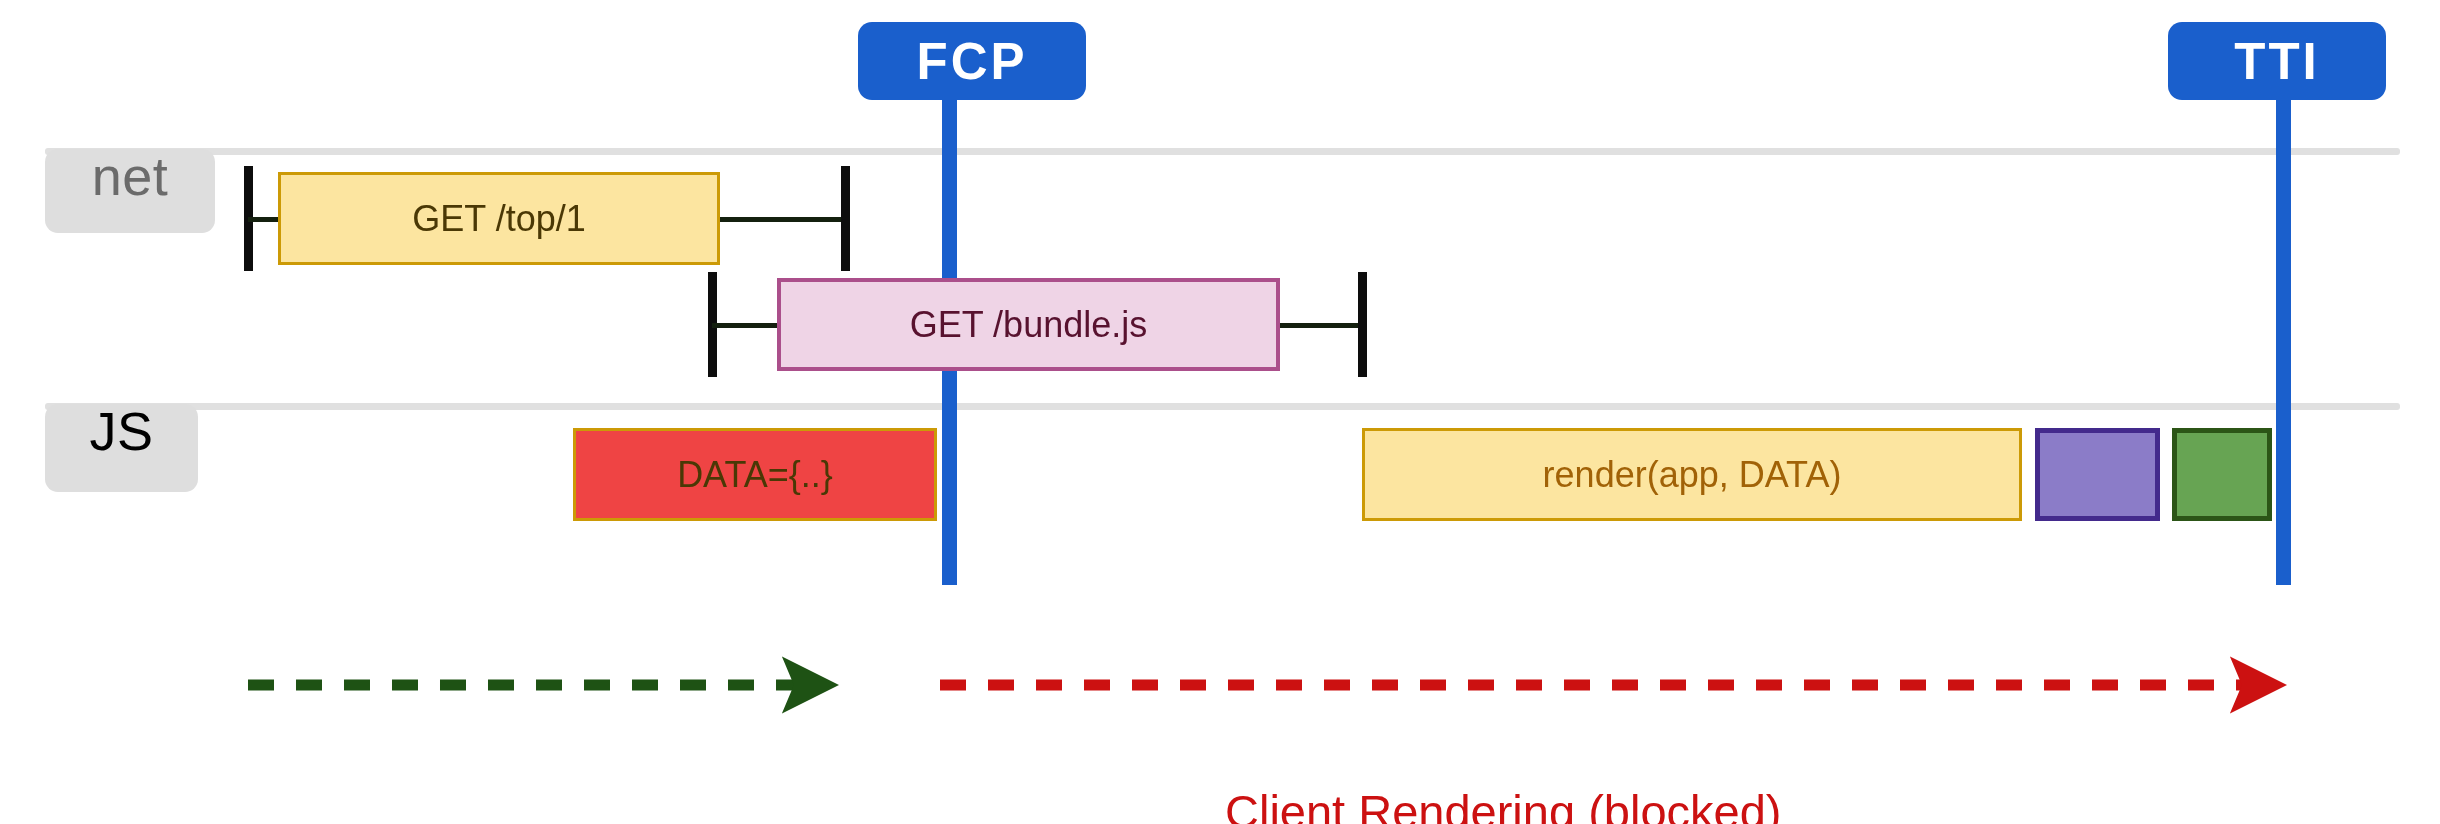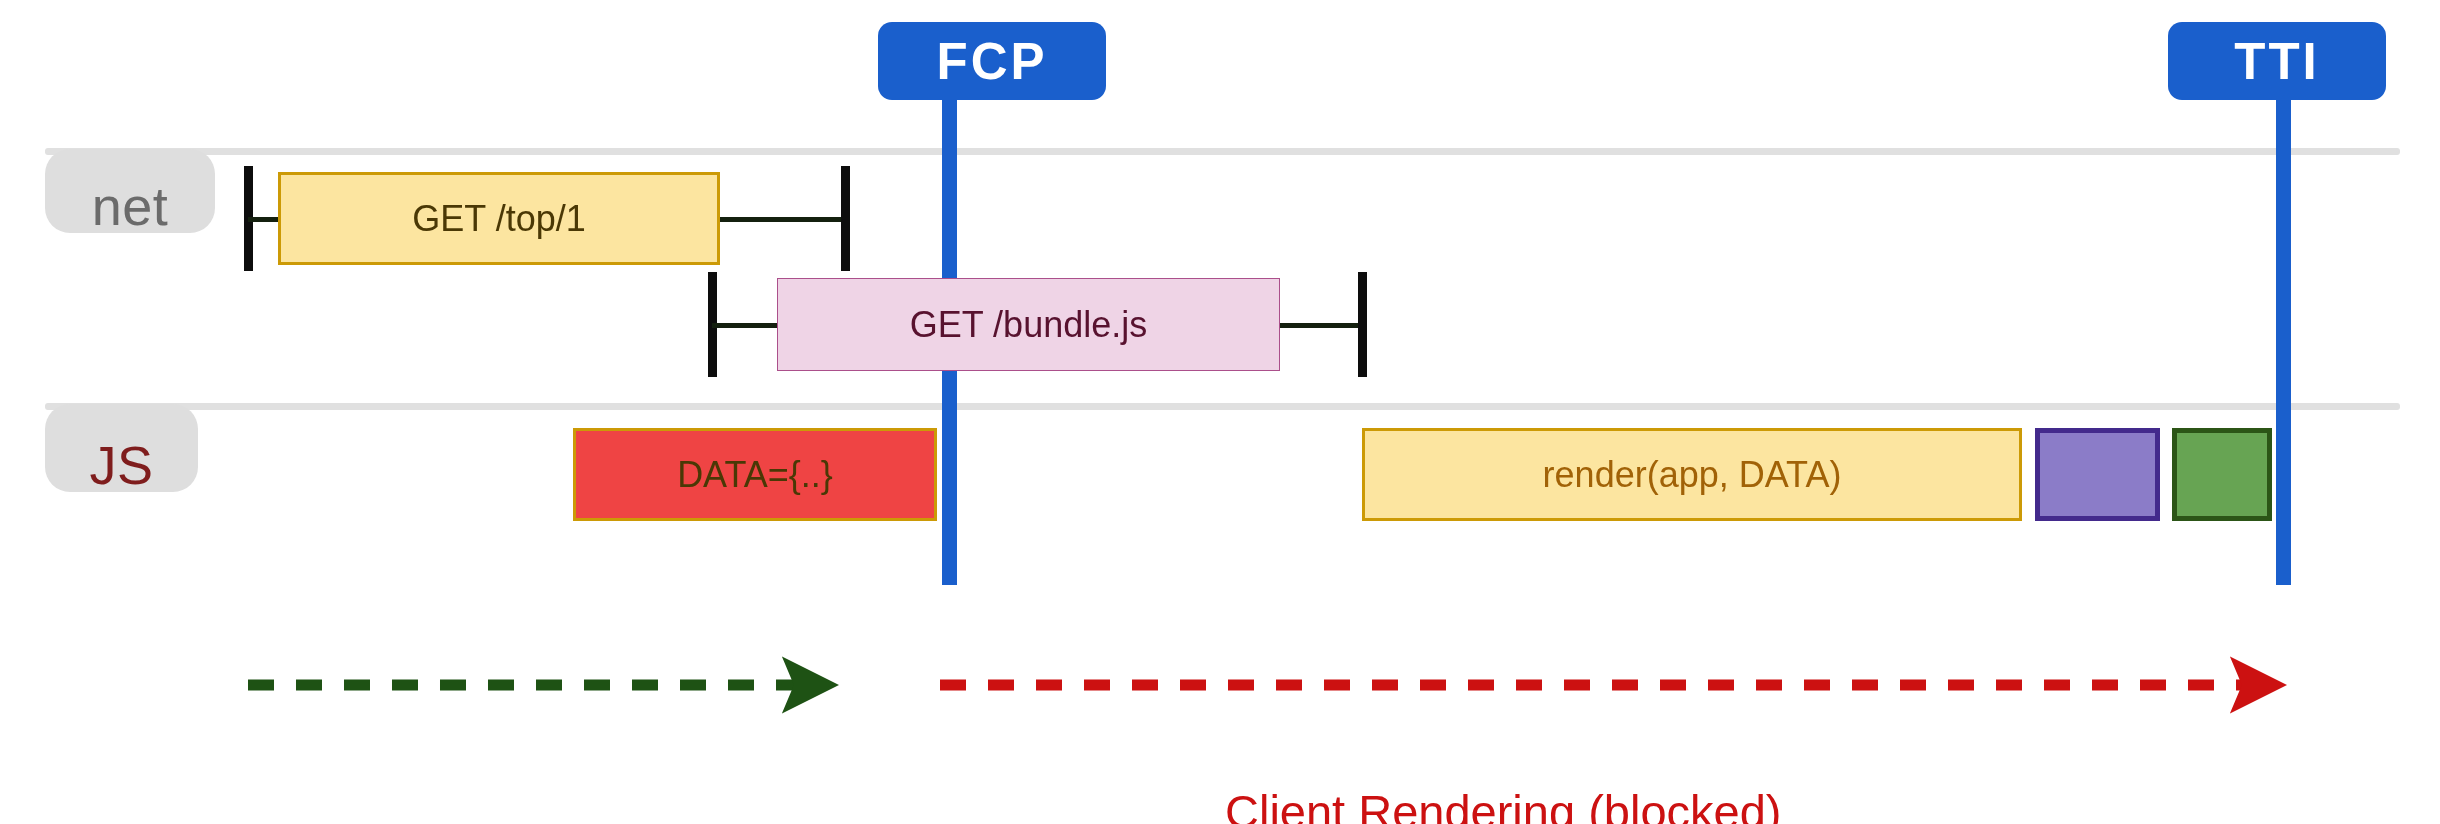--- a/index.html
+++ b/index.html
@@ -28,24 +28,24 @@
     left: 45px;
     right: 40px;
   }
   .lane-line.net  { top: 148px; }
   .lane-line.js   { top: 403px; }
 
   
   .lane-label {
     position: absolute;
     background: #dedede;
-    border-radius: 25px;
+    border-radius: 13px;
     color: #6b6b6b;
     display: flex;
-    align-items: flex-end;
+    align-items: flex-start;
     justify-content: center;
     font-size: 54px;
     font-weight: 400;
     letter-spacing: 0.5px;
     line-height: 1;
     user-select: none;
   }
   .lane-label.net {
     left: 45px; top: 149px; width: 170px; height: 84px;
   }
@@ -91,21 +91,21 @@
     white-space: nowrap;
     z-index: 5;
   }
   .bar.yellow {
     background: #fce5a0;
     border: 3px solid #cc9a06;
     color: #4a3805;
   }
   .bar.pink {
     background: #efd4e6;
-    border: 1px solid #3b82f6;
+    border: 4px solid #3b82f6;
     color: #58122f;
   }
   .block {
     position: absolute;
     box-sizing: border-box;
     z-index: 5;
   }
   .block.purple { background: #8b7cc8; border: 5px solid #432a8c; }
   .block.green  { background: #67a453; border: 5px solid #2c5517; }
 
@@ -140,21 +140,21 @@
 <body>
 
 <div id="stage">
 
   <div class="lane-line net" style="background: rgb(224, 224, 224);"></div>
   <div class="lane-line js" style="background: rgb(224, 224, 224);"></div>
 
   <div class="lane-label net" style="background: rgb(222, 222, 222); color: rgb(107, 107, 107);">
     <span>net</span>
   </div>
-  <div class="lane-label js" style="background: rgb(222, 222, 222); color: #7f1d1d;">
+  <div class="lane-label js" style="background: rgb(222, 222, 222); color: #000000;">
     <span>JS</span>
   </div>
 
   <div class="whisker-cap" id="w0-cap-l" style="left: 244px; top: 166px; height: 105px;"></div>
   <div class="whisker-line" id="w0-line-l" style="left: 248px; top: 216.5px; width: 30px;"></div>
   <div class="whisker-line" id="w0-line-r" style="left: 720px; top: 216.5px; width: 125px;"></div>
   <div class="whisker-cap" id="w0-cap-r" style="left: 841px; top: 166px; height: 105px;"></div>
 
   <div class="whisker-cap" id="w1-cap-l" style="left: 708px; top: 272px; height: 105px;"></div>
   <div class="whisker-line" id="w1-line-l" style="left: 712px; top: 322.5px; width: 65px;"></div>
@@ -173,21 +173,21 @@
   <div class="bar yellow" id="bar-data-assign" style="left: 573px; top: 428px; width: 364px; height: 93px; background: #ef4444; border-color: rgb(204, 154, 6); color: rgb(74, 56, 5);">
     <span>DATA={..}</span>
   </div>
   <div class="bar yellow" id="bar-render-app" style="left: 1362px; top: 428px; width: 660px; height: 93px; background: rgb(252, 229, 160); border-color: rgb(204, 154, 6); color: #a16207;">
     <span>render(app, DATA)</span>
   </div>
 
   <div class="block purple" id="block-hydrate" style="left: 2035px; top: 428px; width: 125px; height: 93px; background: rgb(139, 124, 200); border-color: rgb(67, 42, 140);"></div>
   <div class="block green" id="block-interactive" style="left: 2172px; top: 428px; width: 100px; height: 93px; background: rgb(103, 164, 83); border-color: rgb(44, 85, 23);"></div>
 
-  <div class="marker-badge" id="badge-fcp" style="left: 878px; width: 228px; background: rgb(26, 95, 204);">
+  <div class="marker-badge" id="badge-fcp" style="left: 858px; width: 228px; background: rgb(26, 95, 204);">
     <span>FCP</span>
   </div>
   <div class="marker-badge" id="badge-tti" style="left: 2168px; width: 218px; background: rgb(26, 95, 204);">
     <span>TTI</span>
   </div>
 
   <svg class="legend-arrow" id="arrow-server" width="620" height="60" style="left:240px; top:655px;">
     <defs>
       <marker id="head-green" markerWidth="5.2" markerHeight="5.2" refX="2.2" refY="2.6" orient="auto">
         <path d="M0,0 L5.2,2.6 L0,5.2 L1.1,2.6 z" fill="#1e5214"></path>

